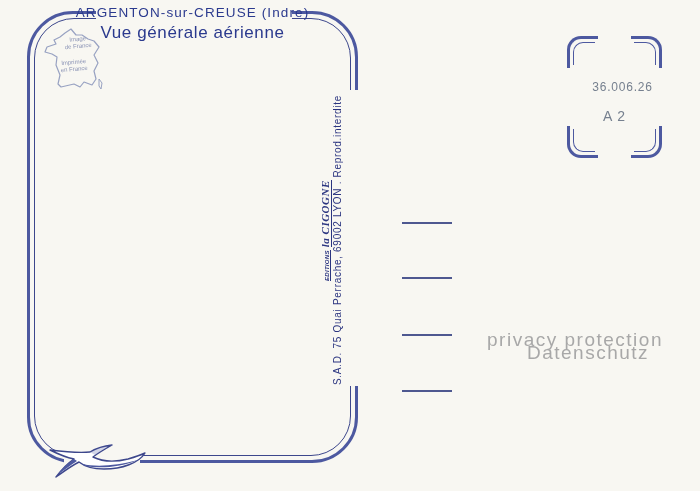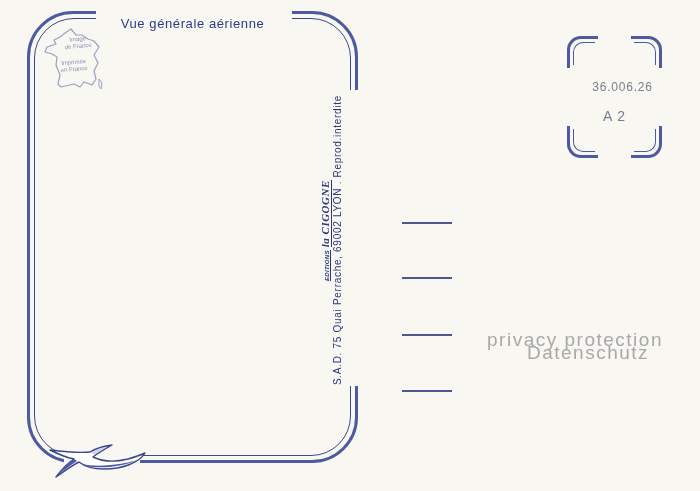--- a/index.html
+++ b/index.html
@@ -32,21 +32,21 @@
   .patch-title{left:96px;top:4px;width:196px;height:34px;}
   .patch-right{left:341px;top:90px;width:26px;height:296px;}
   .patch-bird{left:64px;top:445px;width:76px;height:24px;}
 
   
   .title-block{
     position:absolute;left:27px;top:5px;width:331px;
     text-align:center;z-index:3;color:var(--title);
   }
   .title-line1{font-size:13.5px;font-weight:500;letter-spacing:1.1px;}
-  .title-line2{font-size:13px;letter-spacing:0.6px;margin-top:11px;}
+  .title-line2{font-size:17px;letter-spacing:0.6px;margin-top:3px;}
 
   
   .map-badge{position:absolute;left:44px;top:27px;width:60px;height:66px;z-index:3;}
   .map-badge svg{position:absolute;left:0;top:0;}
   .map-text{
     position:absolute;width:100%;text-align:center;
     font-size:6px;line-height:6.5px;color:#8a93b5;transform:rotate(-5deg);
   }
   .map-text.t1{top:9px;left:4px;}
   .map-text.t2{top:32px;left:0px;}
@@ -117,20 +117,21 @@
 </head>
 <body>
 
 <div class="frame-outer"></div>
 <div class="frame-inner"></div>
 <div class="patch patch-title"></div>
 <div class="patch patch-right"></div>
 <div class="patch patch-bird"></div>
 
 <div class="title-block">
+  <div class="title-line1">ARGENTON-sur-CREUSE (Indre)</div>
   <div class="title-line2">Vue générale aérienne</div>
 </div>
 
 <div class="map-badge">
   <svg width="60" height="66" viewBox="0 0 60 66">
     <path d="M27,2 L21,6 L16,10 L10,13 L12,17 L3,20 L1,25 L8,27 L13,30 L12,38 L16,48 L14,57 L17,60 L30,57 L36,60 L40,55 L48,58 L52,52 L50,44 L54,36 L50,28 L55,20 L50,14 L44,12 L38,8 L32,8 Z" fill="none" stroke="#98a2c2" stroke-width="1.2" stroke-linejoin="round"></path>
     <path d="M55,52 l3,4 l-1,6 l-2,-3 z" fill="none" stroke="#98a2c2" stroke-width="1"></path>
   </svg>
   <div class="map-text t1">
     <span>Image</span><br>

